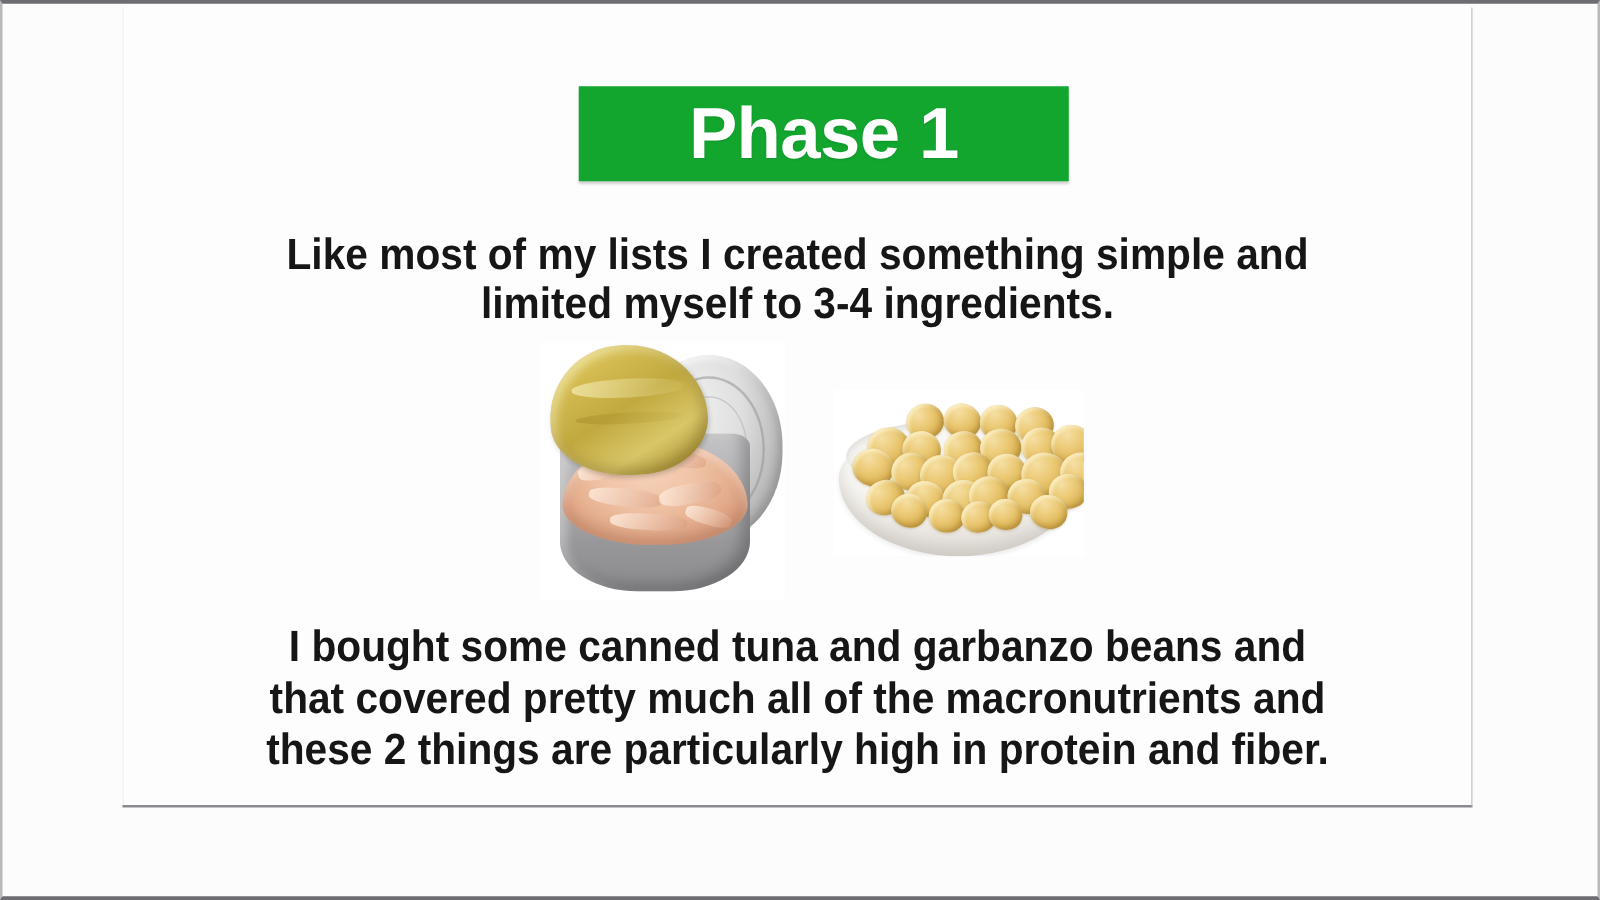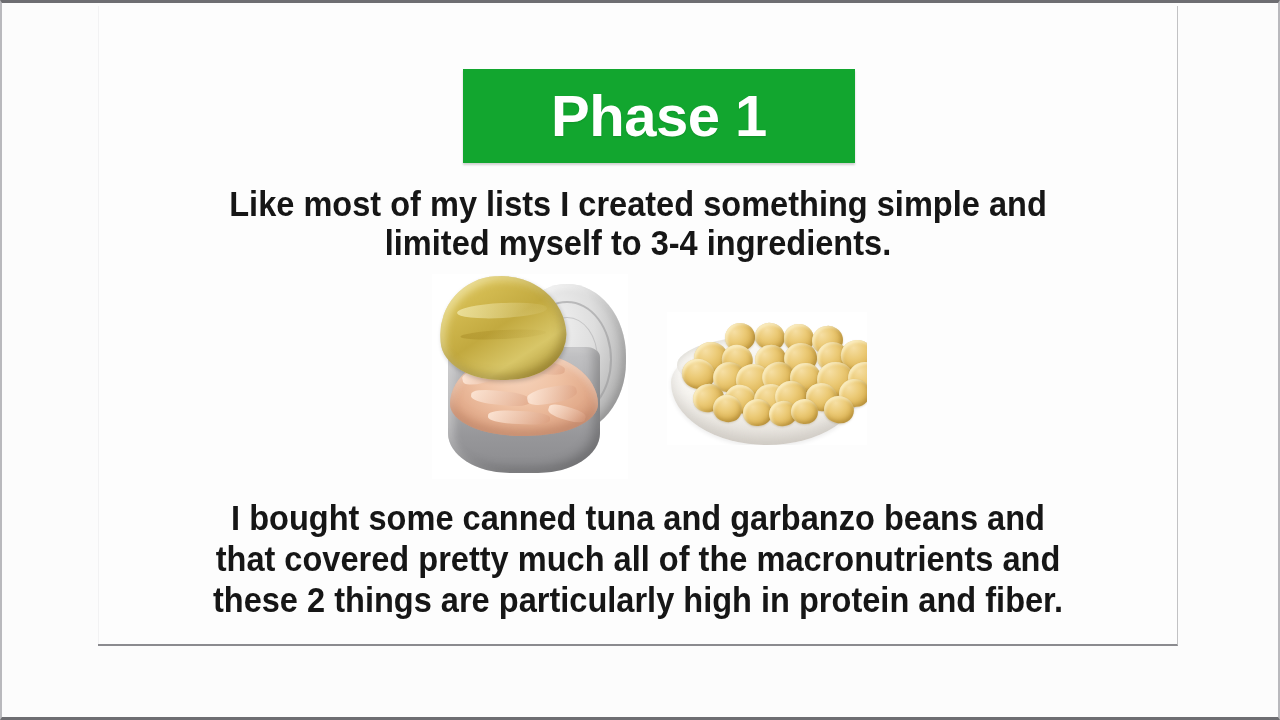--- a/index.html
+++ b/index.html
@@ -48,21 +48,21 @@
     width: 1px; height: 100%;
     background: #f2f2f3;
   }
 
   
   #title-banner {
     position: absolute;
     left: 365px;
     top: 63px;
     width: 392px;
-    height: 94px;
+    height: 76px;
     background: #12A62F;
     box-shadow: 0 2px 2px rgba(0,0,0,0.18);
     display: flex;
     align-items: center;
     justify-content: center;
   }
   #title-text {
     color: #ffffff;
     font-size: 58px;
     font-weight: bold;

